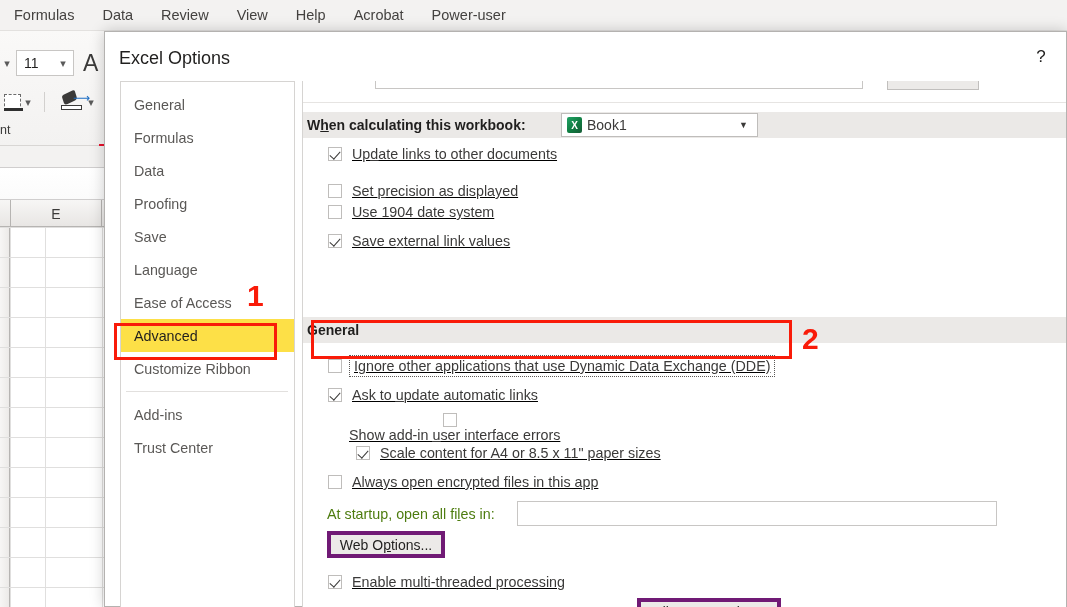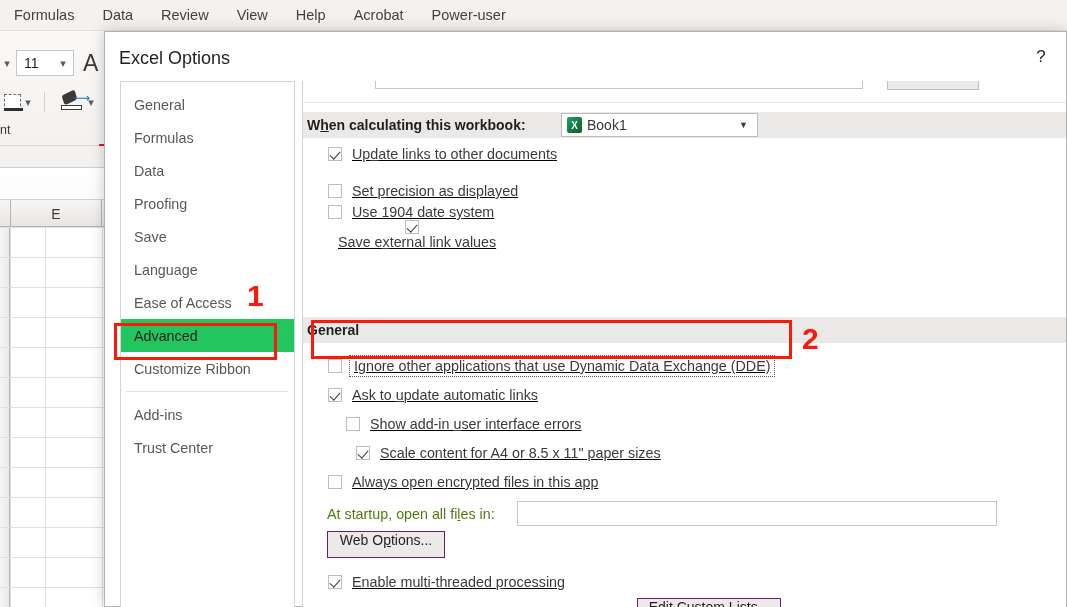--- a/index.html
+++ b/index.html
@@ -104,21 +104,21 @@
   .sidebar {
     position:absolute; left:15px; top:49px; width:175px; height:527px;
     border:1px solid #d6d4d2; background:#ffffff;
   }
   .nav-item {
     height:33px; display:flex; align-items:center;
     padding-left:13px; font-size:14.3px; color:#5a5856;
     white-space:nowrap;
   }
   .nav-item.first { margin-top:6px; }
-  .nav-item.selected { background:#22c55e; color:#201f1e; }
+  .nav-item.selected { background:#fde047; color:#201f1e; }
   .nav-sep { height:1px; background:#e2e0de; margin:6px 6px 6px 5px; }
 
   
   .content {
     position:absolute; left:197px; top:49px; right:0px; height:527px;
     border-left:1px solid #d6d4d2; overflow:hidden; background:#ffffff;
   }
   .cut-row { position:absolute; left:0; top:0; width:100%; height:26px; overflow:hidden; }
   .cut-input {
     position:absolute; left:72px; top:-14px; width:488px; height:22px;
@@ -161,22 +161,22 @@
   }
   .chk-lbl { margin-left:10px; font-size:14.3px; color:#3b3a39; white-space:nowrap; }
   .chk-row.focused .chk-lbl {
     outline:1px dotted #5a5856; outline-offset:2px; padding:0 2px;
   }
   u { text-decoration:underline; }
 
   .stxt { position:absolute; font-size:14.3px; color:#4d7c0f; white-space:nowrap; }
   .tinput { position:absolute; height:25px; border:1px solid #c8c6c4; background:#fff; }
   .btn {
-    position:absolute; height:27px; border:1px solid #701a75; background:#eceae8;
-    display:flex; justify-content:center;
+    position:absolute; height:27px; border:4px solid #701a75; background:#eceae8;
+    display:flex; align-items:center; justify-content:center;
     font-size:14px; color:#201f1e; white-space:nowrap; padding:0 11px;
   }
 
   
   .anno-box { position:absolute; border:3px solid #f91b09; pointer-events:none; }
   .anno-num {
     position:absolute; color:#f91b09; font-weight:bold; font-size:30px;
     font-family:"Liberation Sans", sans-serif; line-height:1;
   }
 </style>
@@ -315,38 +315,38 @@
         <span class="chk-lbl"><span>Up</span><u>d</u><span>ate links to other documents</span></span>
       </div>
       <div class="chk-row" style="left:25px; top:91px;margin-top:8px;">
         <span class="cbox"></span>
         <span class="chk-lbl"><span>Set </span><u>p</u><span>recision as displayed</span></span>
       </div>
       <div class="chk-row" style="left:25px; top:120px;">
         <span class="cbox"></span>
         <span class="chk-lbl"><span>Use 1904 date s</span><u>y</u><span>stem</span></span>
       </div>
-      <div class="chk-row" style="left:25px; top:139px;flex-direction:column;">
+      <div class="chk-row" style="left:25px; top:149px;">
         <span class="cbox on"></span>
         <span class="chk-lbl"><span>Save e</span><u>x</u><span>ternal link values</span></span>
       </div>
 
       <div class="sect-head" style="top:236px;">
         <span class="lbl">General</span>
       </div>
 
       <div class="chk-row" style="left:25px; top:303px;">
         <span class="cbox on"></span>
         <span class="chk-lbl"><span>Ask to </span><u>u</u><span>pdate automatic links</span></span>
       </div>
       <div class="chk-row focused" style="left:25px; top:274px;">
         <span class="cbox"></span>
         <span class="chk-lbl"><span>I</span><u>g</u><span>nore other applications that use Dynamic Data Exchange (DDE)</span></span>
       </div>
-      <div class="chk-row" style="left:43px; top:332px;">
+      <div class="chk-row" style="left:36px; top:332px;flex-direction:column;">
         <span class="cbox"></span>
         <span class="chk-lbl"><span>Show add-in </span><u>u</u><span>ser interface errors</span></span>
       </div>
       <div class="chk-row" style="left:25px; top:361px;margin-left:28px;">
         <span class="cbox on"></span>
         <span class="chk-lbl"><span>Scale content for </span><u>A</u><span>4 or 8.5 x 11" paper sizes</span></span>
       </div>
       <div class="chk-row" style="left:25px; top:390px;">
         <span class="cbox"></span>
         <span class="chk-lbl">Always open encrypted files in this app</span>

